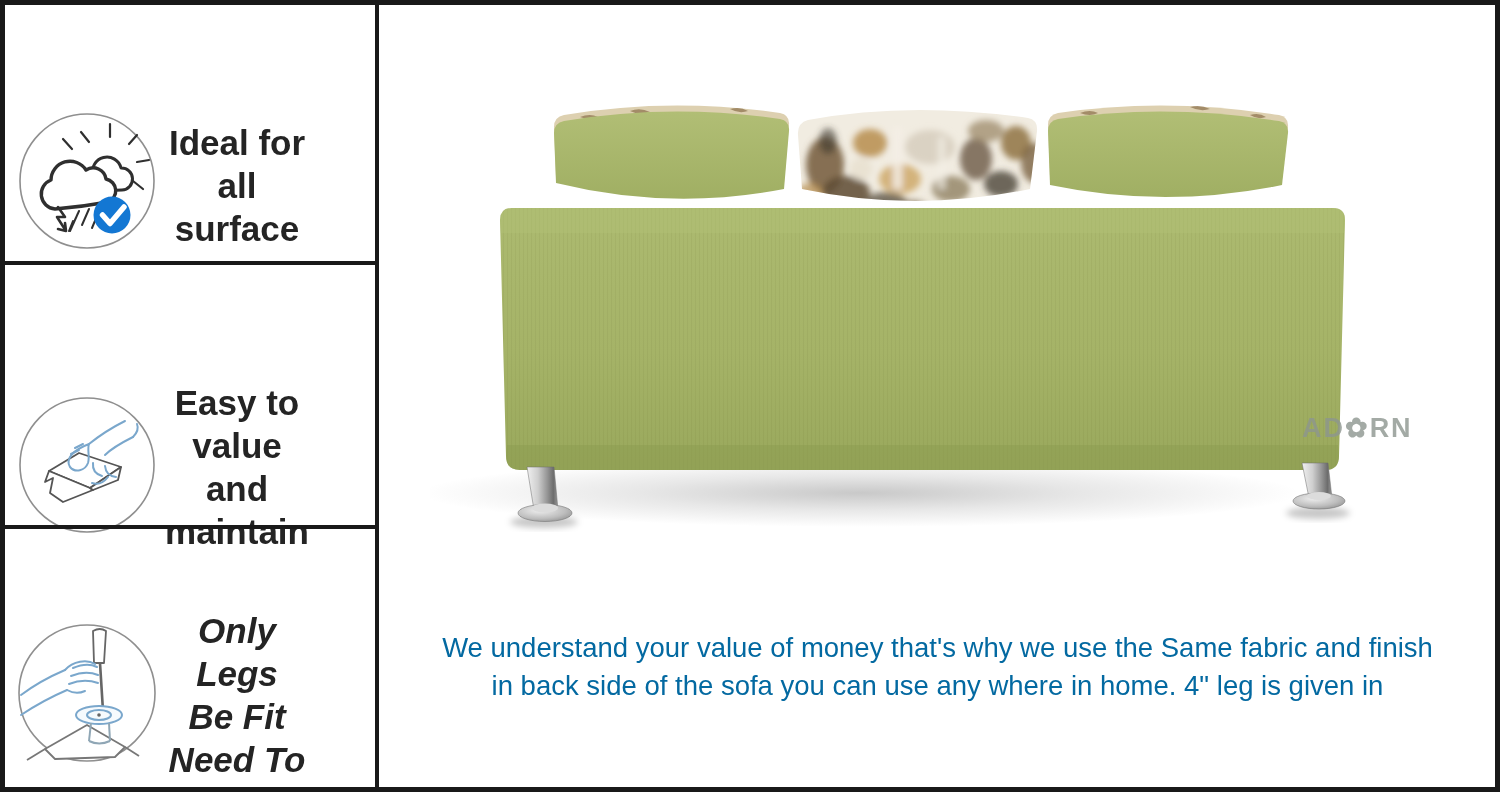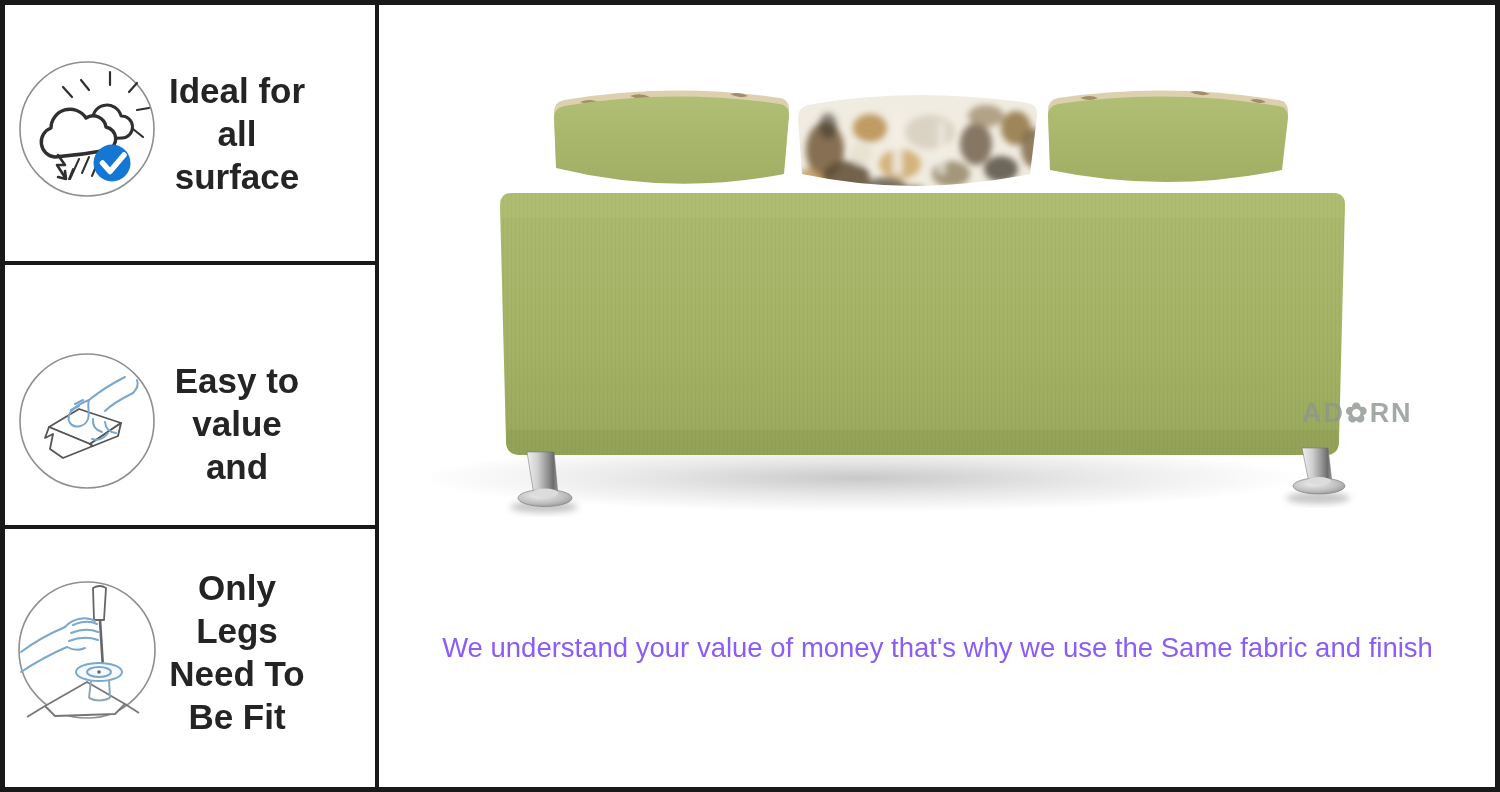--- a/index.html
+++ b/index.html
@@ -5,38 +5,38 @@
   html,body{margin:0;padding:0;}
   body{
     width:1500px;height:792px;position:relative;background:#ffffff;
     font-family:"Liberation Sans",sans-serif;overflow:hidden;
   }
   .frame{position:absolute;inset:0;border:5px solid #191919;box-sizing:border-box;pointer-events:none;z-index:50;}
   .vdiv{position:absolute;left:375px;top:0;width:4px;height:792px;background:#191919;z-index:40;}
   .hdiv{position:absolute;left:0;width:379px;height:4px;background:#191919;z-index:40;}
   #hdiv-1{top:261px;} #hdiv-2{top:525px;}
 
-  .feature{position:absolute;left:5px;width:310px;display:flex;align-items:center;}
+  .feature{position:absolute;left:5px;width:310px;display:flex;align-items:flex-end;}
   #feature-1{top:5px;height:256px;}
   #feature-2{top:265px;height:260px;margin-top:40px;}
   #feature-3{top:529px;height:258px;}
   #feature-2 .feature-inner{transform:translateY(-12px);}
-  #feature-3 .feature-inner{transform:translateY(-6px);}
+  #feature-3 .feature-inner{transform:translateY(-6px);font-style:italic;}
   .feature-inner{display:flex;align-items:center;width:100%;}
   .feature-icon{flex:0 0 152px;padding-left:8px;}
   .feature-label{
     flex:1;text-align:center;font-weight:bold;font-size:35px;line-height:43px;
     color:#242424;padding-right:6px;letter-spacing:0px;
   }
 
-  .scene{position:absolute;left:430px;top:58px;width:1070px;height:520px;text-align:right;}
+  .scene{position:absolute;left:430px;top:73px;width:1070px;height:520px;text-align:right;}
 
   .caption{
     position:absolute;left:385px;top:629px;width:1105px;text-align:center;
-    font-size:27.5px;line-height:38px;color:#8b5cf6;
+    font-size:27.5px;line-height:38px;color:#0369a1;
   }
   .caption div{white-space:nowrap;}
 </style>
 </head>
 <body>
 
 <div class="frame"></div>
 <div class="vdiv"></div>
 <div class="hdiv" id="hdiv-1"></div>
 <div class="hdiv" id="hdiv-2"></div>
@@ -95,20 +95,21 @@
           <path d="M95,86 q-7,9 -16,6"></path>
           <path d="M62,57 l8,-4"></path>
           <path d="M58,63 l8,-4"></path>
           <path d="M120,46 C124,42 126,38 124,33"></path>
         </g>
       </svg>
     </div>
     <div class="feature-label">
       <div>Easy to</div>
       <div>value and</div>
+      <div>maintain</div>
     </div>
   </div>
 </div>
 
 <div class="feature" id="feature-3">
   <div class="feature-inner">
     <div class="feature-icon">
       <svg width="148" height="148" viewBox="0 0 148 148">
         <circle cx="74" cy="74" r="68" fill="none" stroke="#8f8f8f" stroke-width="1.6"></circle>
         <g fill="#ffffff" stroke="#777777" stroke-width="1.8" stroke-linejoin="round">
@@ -134,22 +135,22 @@
           <path d="M52,51 C60,42 74,40 82,45"></path>
           <path d="M60,49 q14,-6 24,-1"></path>
           <path d="M58,57 q15,-6 27,-1"></path>
           <path d="M56,65 q15,-6 29,-1"></path>
           <path d="M54,71 q9,5 18,1"></path>
         </g>
       </svg>
     </div>
     <div class="feature-label">
       <div>Only Legs</div>
+      <div>Be Fit</div>
       <div>Need To</div>
-      <div>Be Fit</div>
     </div>
   </div>
 </div>
 
 <div class="scene">
   <svg width="1070" height="520" viewBox="0 0 1070 520">
     <defs>
       <linearGradient id="bodyGrad" x1="0" y1="0" x2="0" y2="1">
         <stop offset="0" stop-color="#acba70"></stop>
         <stop offset="0.55" stop-color="#a5b367"></stop>
@@ -244,13 +245,14 @@
       <ellipse cx="889" cy="428" rx="26" ry="8" fill="url(#footGrad)" stroke="#777777" stroke-width="0.6"></ellipse>
       <ellipse cx="889" cy="423" rx="12" ry="4" fill="#dcdcdc"></ellipse>
     </g>
 
     <text x="872" y="364" font-family="Liberation Sans, sans-serif" font-size="27" font-weight="bold" letter-spacing="2" fill="#8d968f" opacity="0.8"><tspan>AD</tspan><tspan>✿</tspan><tspan>RN</tspan></text>
   </svg>
 </div>
 
 <div class="caption">
   <div>We understand your value of money that's why we use the Same fabric and finish</div>
+  <div>in back side of the sofa you can use any where in home. 4" leg is given in</div>
 </div>
 
 </body></html>

